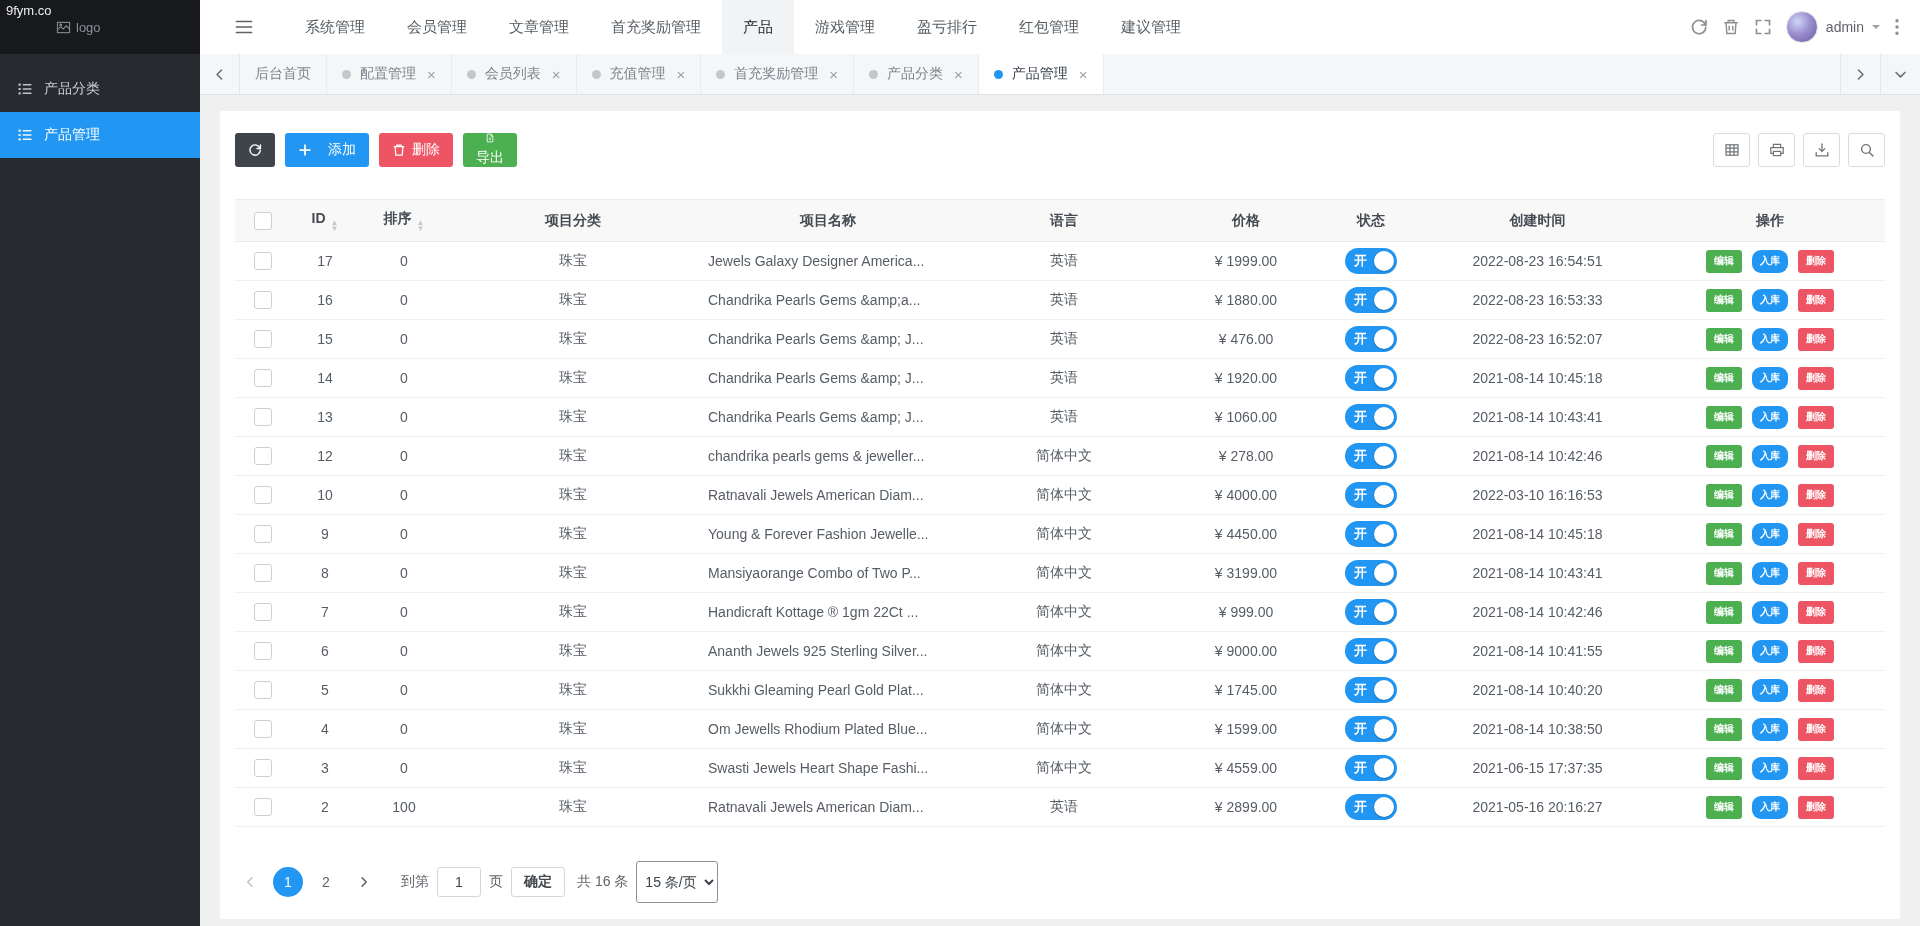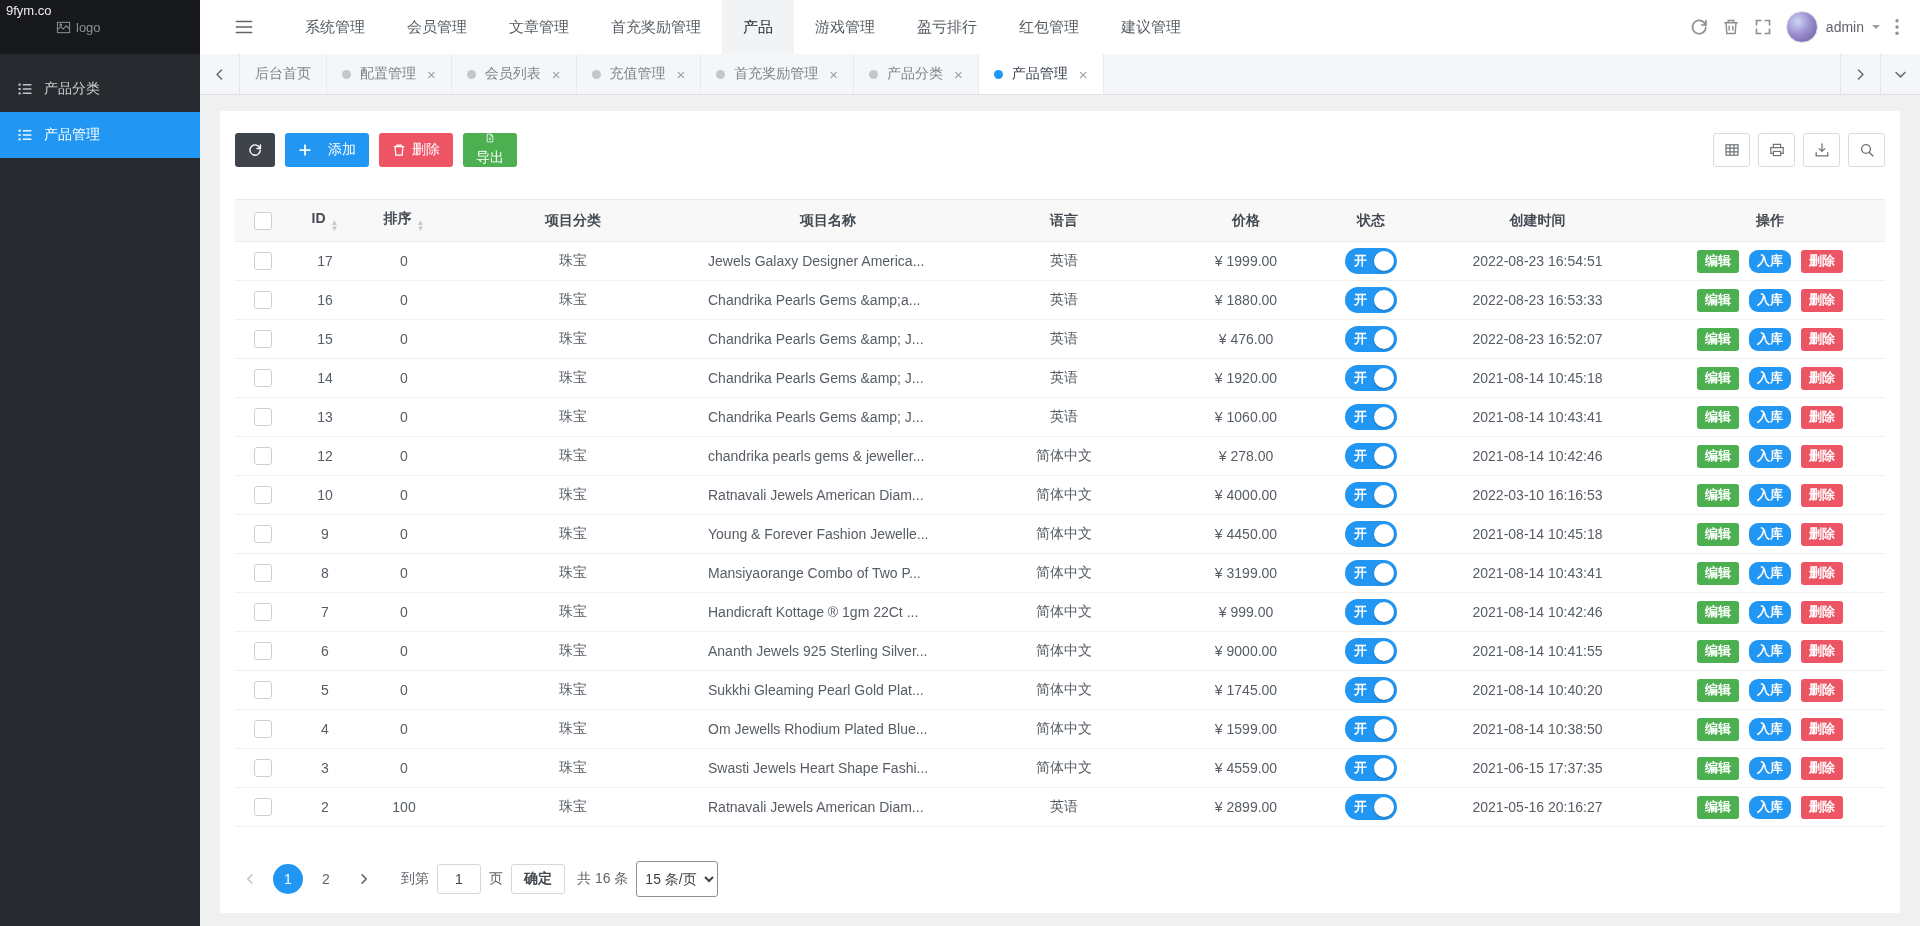--- a/index.html
+++ b/index.html
@@ -67,35 +67,35 @@
   tbody td { height:39px; border-bottom:1px solid #f0f1f3; text-align:center; overflow:hidden; white-space:nowrap; }
   td.name { text-align:left; padding:0 10px; }
   .cb { width:18px; height:18px; border:1px solid #ccd0d5; border-radius:3px; background:#fff; margin:0 auto; cursor:pointer; }
   .sort { display:inline-flex; flex-direction:column; margin-left:5px; vertical-align:-2px; cursor:pointer; }
   .sort span { font-size:8px; color:#c4c8cd; line-height:6px; }
 
   .switch { width:52px; height:26px; border-radius:14px; background:#2196f3; position:relative; display:inline-flex; align-items:center; cursor:pointer; vertical-align:middle; }
   .sw-txt { color:#fff; font-size:13px; margin-left:9px; font-weight:700; }
   .knob { position:absolute; right:3px; top:3px; width:20px; height:20px; border-radius:50%; background:#fff; box-shadow:0 1px 2px rgba(0,0,0,.25); }
 
-  .mini { border:none; border-radius:3px; color:#fff; font-size:13px; height:23px; padding:0 8px; margin:0 3px; cursor:pointer; font-family:inherit; font-weight:700; }
+  .mini { border:none; border-radius:3px; color:#fff; font-size:10px; height:23px; padding:0 8px; margin:0 3px; cursor:pointer; font-family:inherit; font-weight:700; }
   .mini.green { background:#4caf50; }
   .mini.blue { background:#2196f3;border-radius:9px; }
   .mini.red { background:#ed5565; }
 
   .pager { display:flex; align-items:center; margin:0 15px; padding:18px 0 16px; font-size:14px; color:#60646a; gap:8px; }
   .pg { min-width:30px; height:30px; border-radius:50%; display:flex; align-items:center; justify-content:center; cursor:pointer; }
   .pg.active { background:#2196f3; color:#fff; }
   .pg.arrow svg { width:12px; height:12px; }
   .pg.arrow.disabled { color:#c0c4c9; }
   .goto-label { margin-left:14px; }
   .goto-input { width:44px; height:30px; border:1px solid #d4d7db; border-radius:3px; text-align:center; font-size:14px; color:#444; font-family:inherit; }
   .confirm { height:30px; border:1px solid #d4d7db; background:#fff; border-radius:3px; padding:0 12px; font-size:14px; color:#454a50; font-weight:700; cursor:pointer; font-family:inherit; }
   .total { margin-left:4px; }
-  .size-select { height:36px; border:1px solid #8d9197; border-radius:3px; font-size:14px; color:#3c4247; background:#fff; font-family:inherit; padding:0 4px; cursor:pointer; }
+  .size-select { height:42px; border:1px solid #8d9197; border-radius:3px; font-size:14px; color:#3c4247; background:#fff; font-family:inherit; padding:0 4px; cursor:pointer; }
 </style>
 </head>
 <body>
 
 <header class="topbar">
   <div class="logo-box">
     <div class="watermark">9fym.co</div>
     <div class="logo-broken">
       <svg viewBox="0 0 16 16" fill="none" stroke="currentColor" stroke-width="1.1">
           <rect x="1.5" y="2.5" width="13" height="11"></rect>

